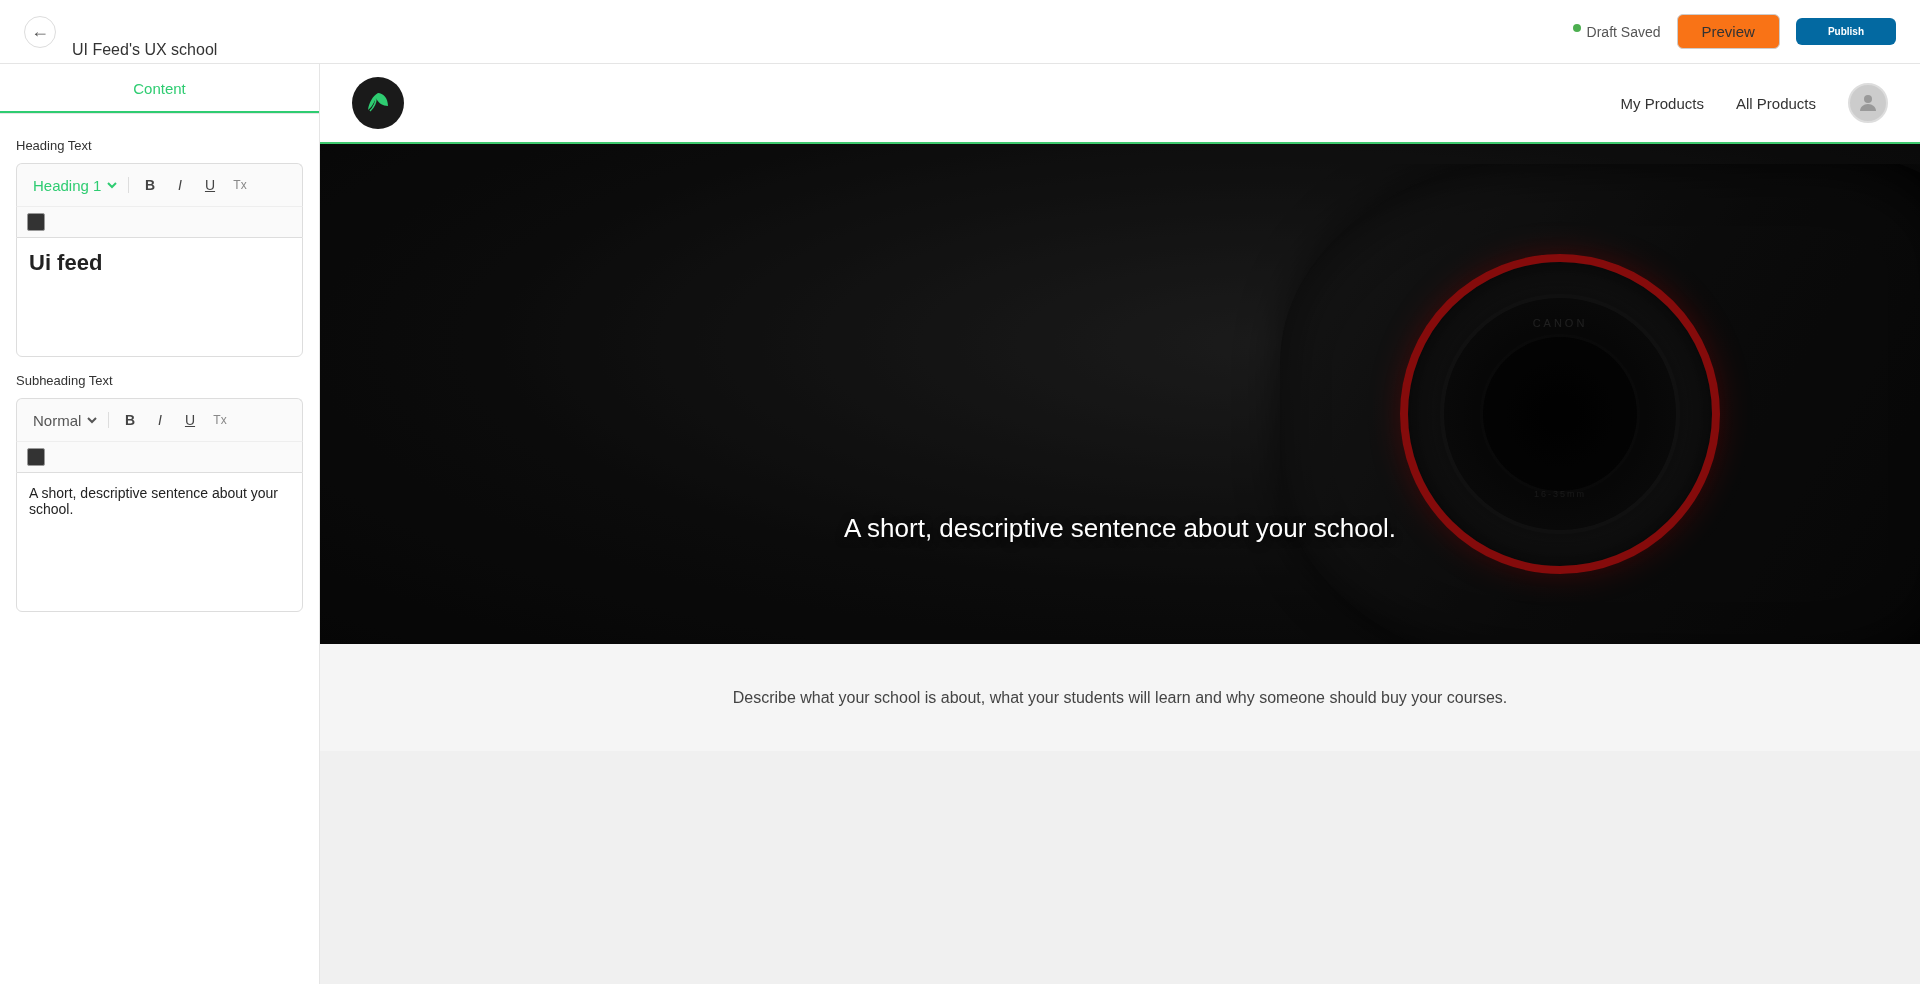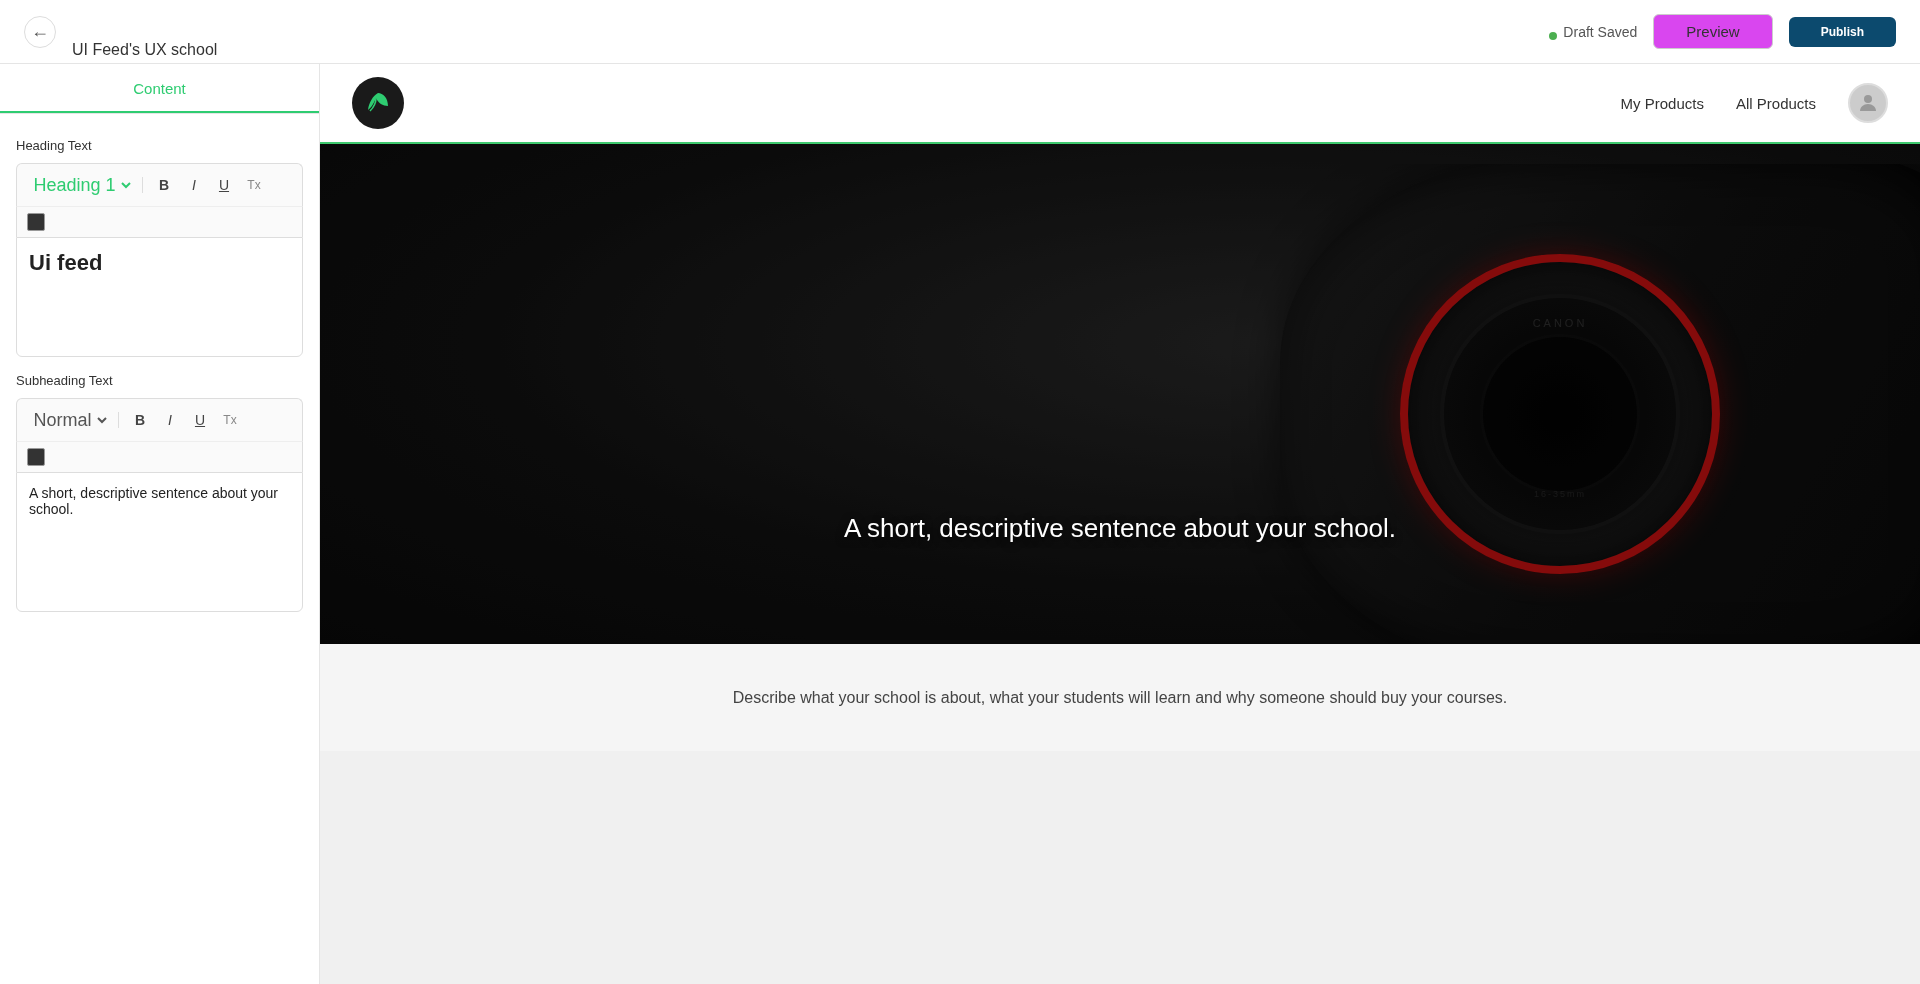--- a/index.html
+++ b/index.html
@@ -13,30 +13,30 @@
     }
     .top-bar-back {
       width: 32px; height: 32px; border-radius: 50%; border: 1px solid #ddd;
       display: flex; align-items: center; justify-content: center;
       cursor: pointer; color: #555; font-size: 18px;
     }
     .top-bar-title {
       font-size: 16px; font-weight: 500; color: #333; flex: 1; margin-top: 36px;
     }
     .draft-saved {
-      display: flex; align-items: flex-end; gap: 6px; color: #555; font-size: 14px;
+      display: flex; align-items: flex-start; gap: 6px; color: #555; font-size: 14px;
     }
     .draft-dot { width: 8px; height: 8px; border-radius: 50%; background: #4caf50; }
     .preview-btn {
-      padding: 8px 32px; border: 1px solid #ccc; border-radius: 6px;
-      background: #d946ef; font-size: 15px; color: #333; cursor: pointer;
+      padding: 8px 24px; border: 1px solid #ccc; border-radius: 6px;
+      background: #f97316; font-size: 15px; color: #333; cursor: pointer;
     }
     .publish-btn {
       padding: 8px 32px; border: none; border-radius: 6px;
-      background: #0c4a6e; color: #fff; font-size: 12px; font-weight: 600; cursor: pointer;
+      background: #0369a1; color: #fff; font-size: 10px; font-weight: 600; cursor: pointer;
     }
 
     
     .main-layout {
       display: flex; flex: 1; overflow: hidden;
     }
 
     
     .left-panel {
       width: 320px; flex-shrink: 0; background: #fff;
@@ -68,22 +68,22 @@
       font-size: 13px; color: #333; font-weight: 500; margin-bottom: 10px; margin-top: 8px;
     }
 
     
     .text-toolbar {
       display: flex; align-items: center; gap: 4px; padding: 8px 10px;
       border: 1px solid #ddd; border-bottom: none; border-radius: 6px 6px 0 0;
       background: #fafafa;
     }
     .style-select {
-      border: none; background: transparent; font-size: 18px; color: #2ecc71;
-      font-weight: 500; cursor: pointer; outline: none; padding: 0 2px; text-align: center;
+      border: none; background: transparent; font-size: 15px; color: #2ecc71;
+      font-weight: 500; cursor: pointer; outline: none; padding: 0 2px;
     }
     .toolbar-divider { width: 1px; height: 16px; background: #ddd; margin: 0 4px; }
     .toolbar-btn {
       width: 26px; height: 26px; display: flex; align-items: center; justify-content: center;
       cursor: pointer; border-radius: 4px; font-size: 14px; color: #444;
       border: none; background: transparent;
     }
     .toolbar-btn.bold { font-weight: 700; }
     .toolbar-btn.italic { font-style: italic; }
     .toolbar-btn.underline { text-decoration: underline; }

